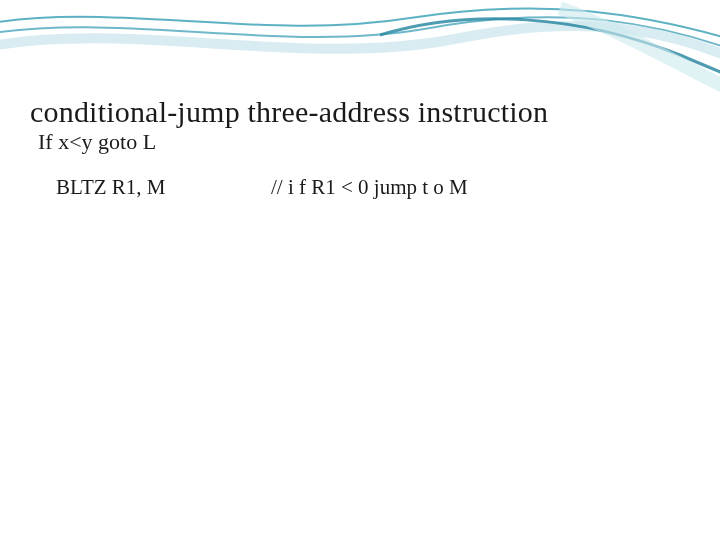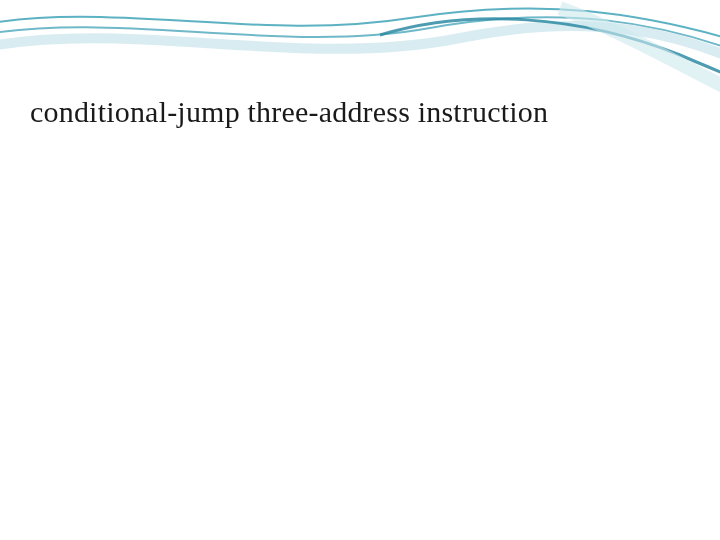--- a/index.html
+++ b/index.html
@@ -59,17 +59,22 @@
     <path d="M -20 35 C 120 10, 280 55, 430 28 C 560 5, 660 20, 760 60 L 760 -20 L -20 -20 Z" fill="#ffffff" stroke="#6fb8c9" stroke-width="2"></path>
     <path d="M -20 48 C 130 18, 300 70, 460 38 C 590 12, 680 30, 770 75" fill="none" stroke="#b8dde6" stroke-width="10" opacity="0.55"></path>
     <path d="M -20 25 C 110 0, 260 42, 410 18 C 540 -2, 640 10, 760 48" fill="none" stroke="#4aa8bd" stroke-width="2" opacity="0.9"></path>
     <path d="M 380 35 C 470 8, 580 15, 680 55 C 710 68, 740 80, 770 92" fill="none" stroke="#2e8ba3" stroke-width="3" opacity="0.85"></path>
     <path d="M 560 8 C 620 30, 690 70, 770 110" fill="none" stroke="#cde9ef" stroke-width="14" opacity="0.6"></path>
   </svg>
 </div>
 
 <div class="content">
   <h1 class="title">conditional-jump three-address instruction</h1>
+  <div class="subtitle">If x&lt;y goto L</div>
   <table class="code-table">
     <tbody>
+    <tr>
+      <td class="instr">BLTZ R1, M</td>
+      <td class="comment">// i f R1 &lt; 0 jump t o M</td>
+    </tr>
   </tbody>
     </table>
 </div>
 
 </body></html>

